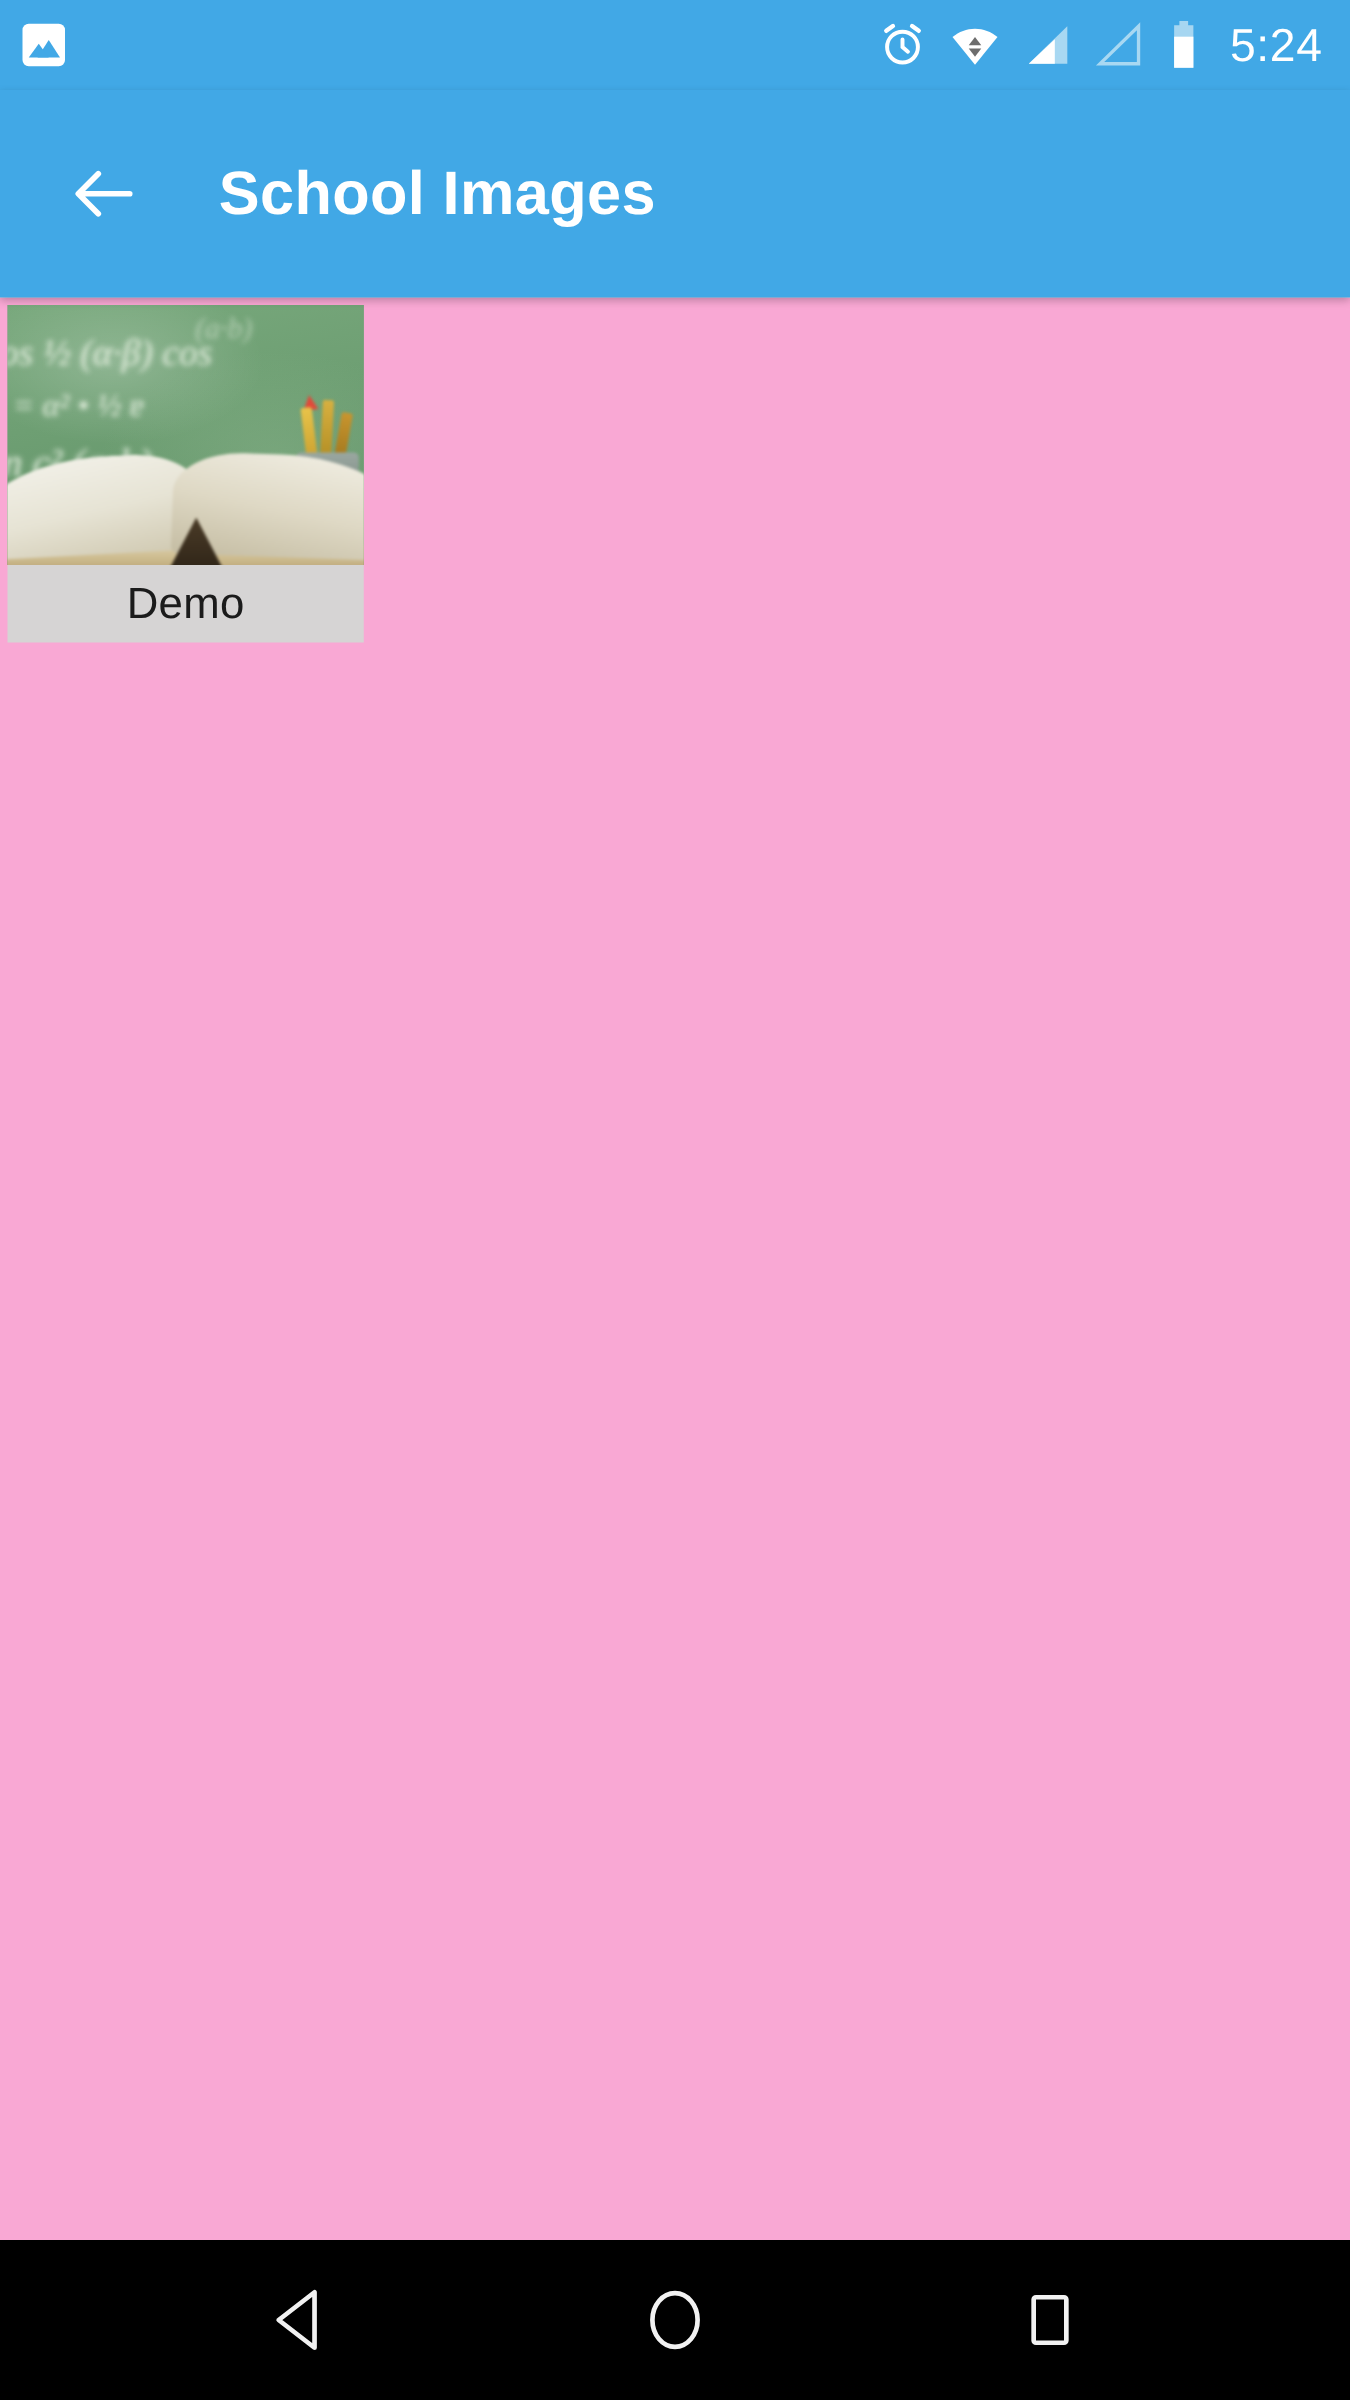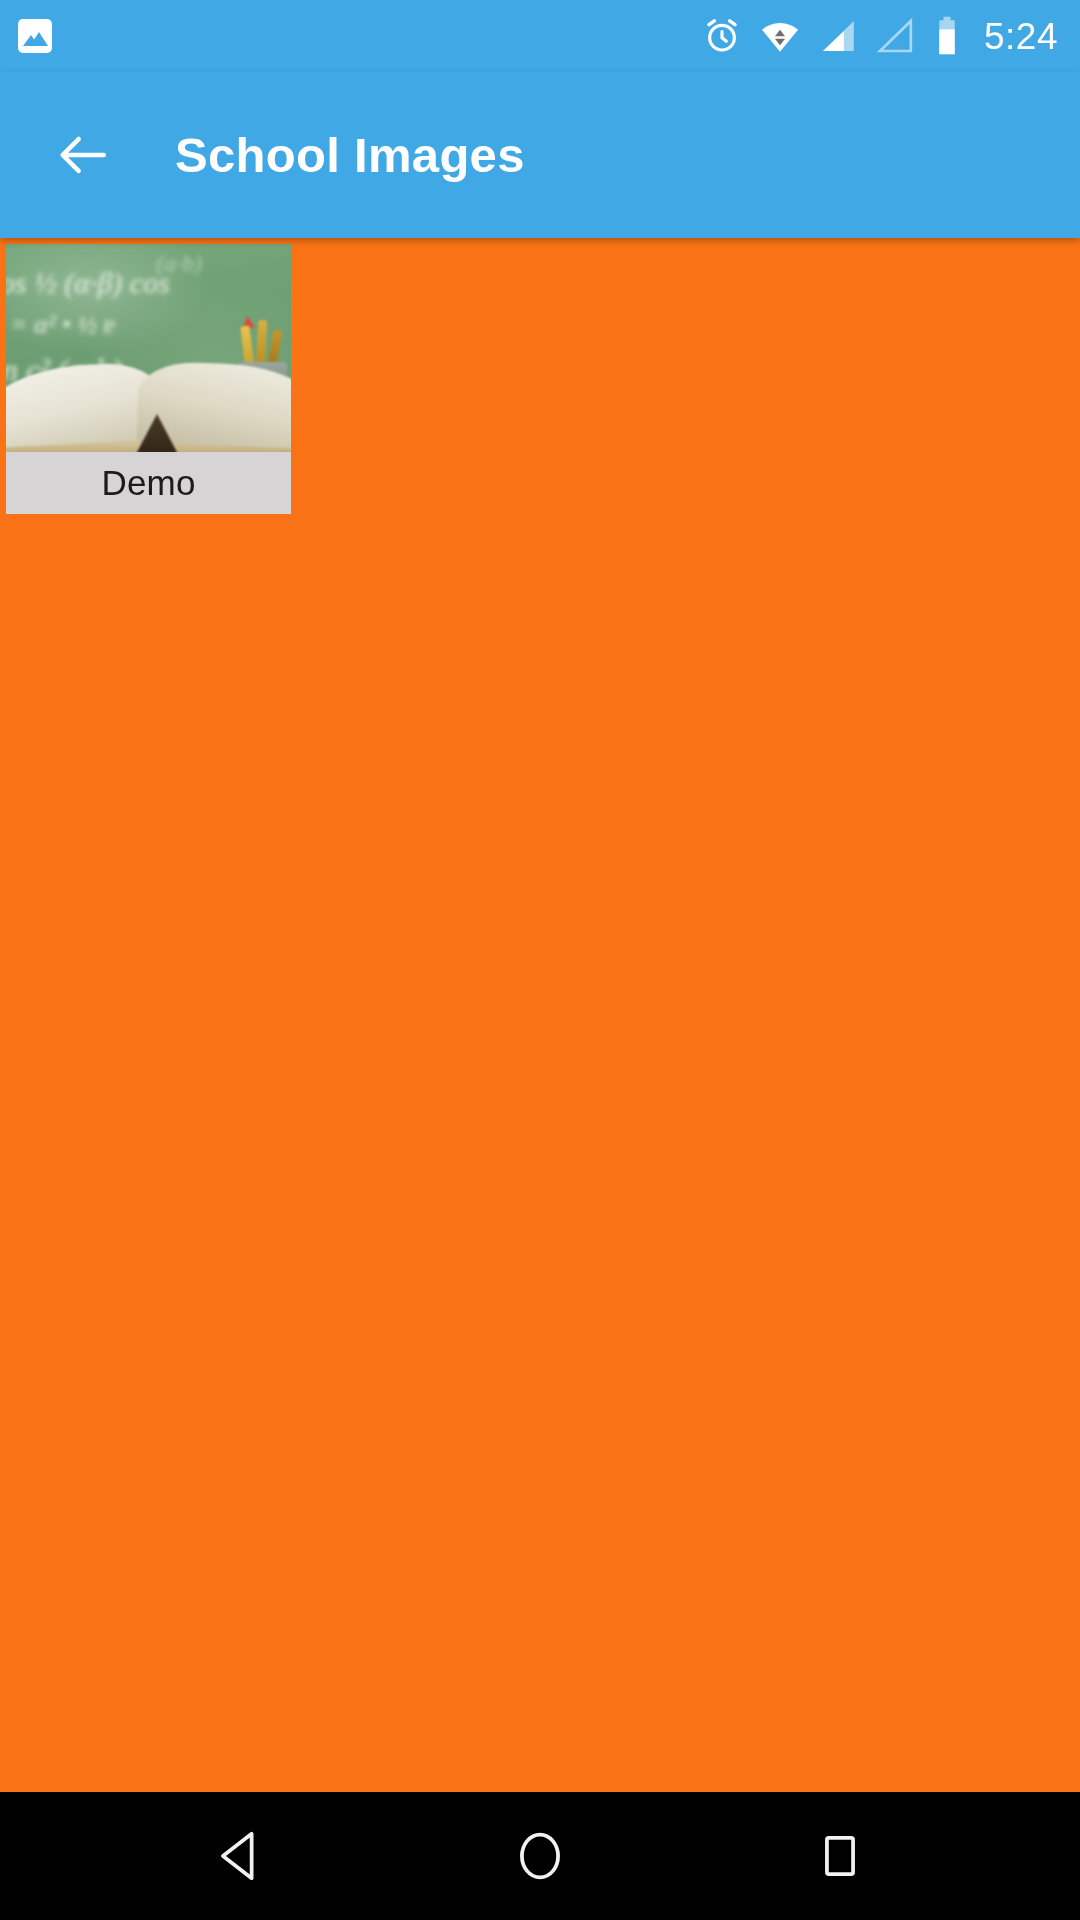--- a/index.html
+++ b/index.html
@@ -47,21 +47,21 @@
     box-shadow:0 3px 7px rgba(0,0,0,0.26); position:relative; z-index:5;
   }
   .back-arrow { width:58px; height:58px; flex:0 0 58px; }
   .app-title {
     color:#ffffff; font-size:49px; font-weight:bold;
     margin-left:64px; letter-spacing:0.3px; white-space:nowrap;
   }
 
   
   .content {
-    flex:1 1 auto; background:#f97316; position:relative;
+    flex:1 1 auto; background:#f9a8d4; position:relative;
     padding:6px 0 0 6px; display:flex; flex-wrap:wrap;
     align-content:flex-start;
   }
   .grid-card { width:285px; display:flex; flex-direction:column; }
   .card-image {
     width:285px; height:208px; position:relative; overflow:hidden;
     background:#6a9e72;
   }
   
   .chalk-bg {

